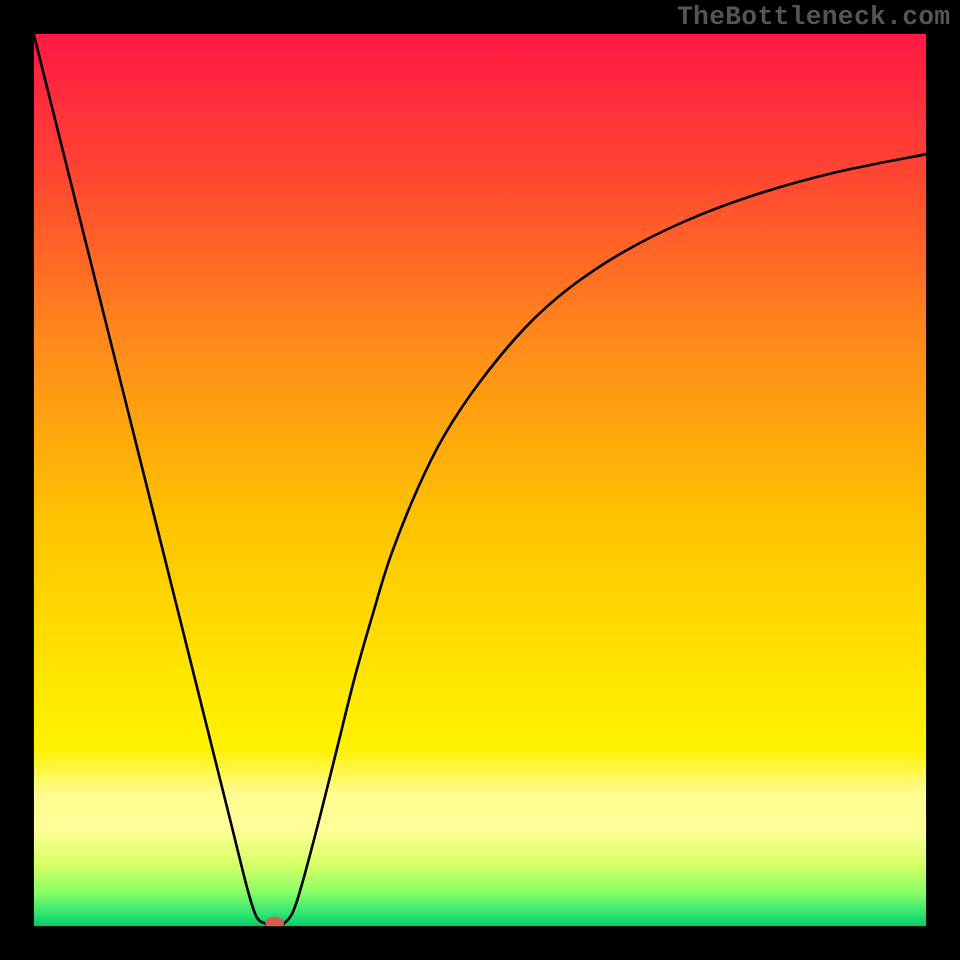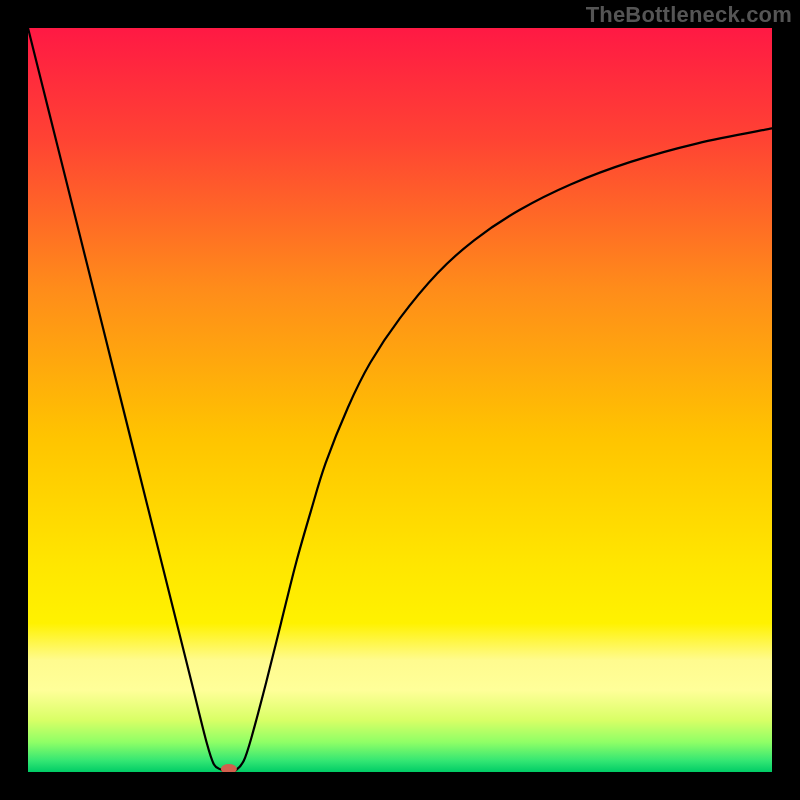--- a/index.html
+++ b/index.html
@@ -9,20 +9,21 @@
     height: 800px;
     overflow: hidden;
     background: #000;
     font-family: Arial, Helvetica, sans-serif;
   }
   .container {
     position: relative;
     width: 800px;
     height: 800px;
     background: #000;
+    font-family: Liberation Mono, monospace;
   }
   .watermark {
     position: absolute;
     top: 2px;
     right: 8px;
     color: #555555;
     font-size: 22px;
     font-weight: bold;
     letter-spacing: 0.2px;
     z-index: 10;

